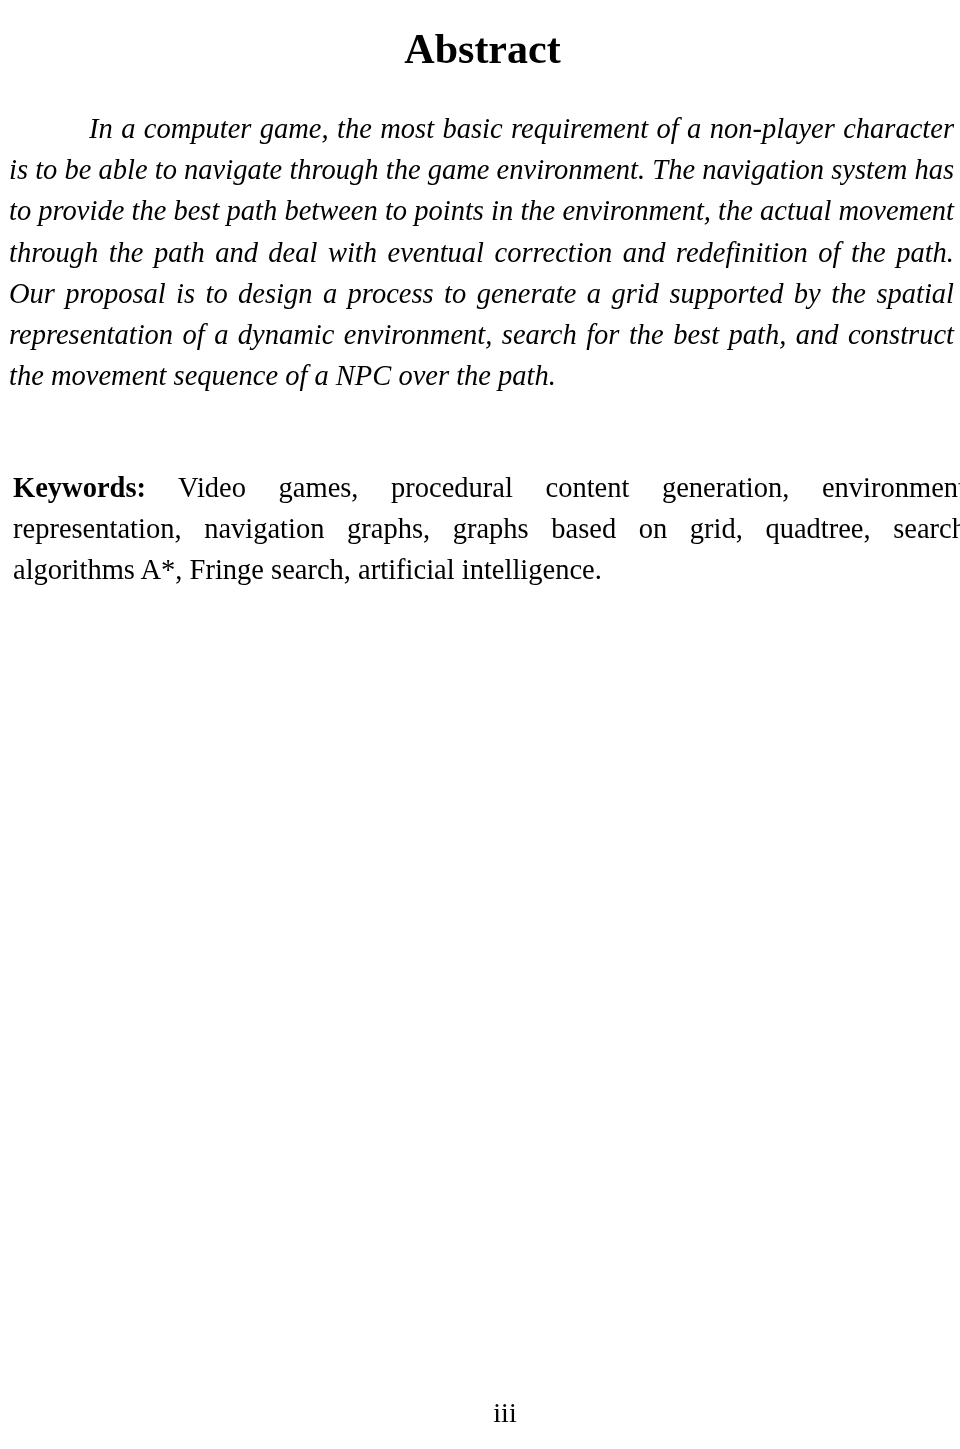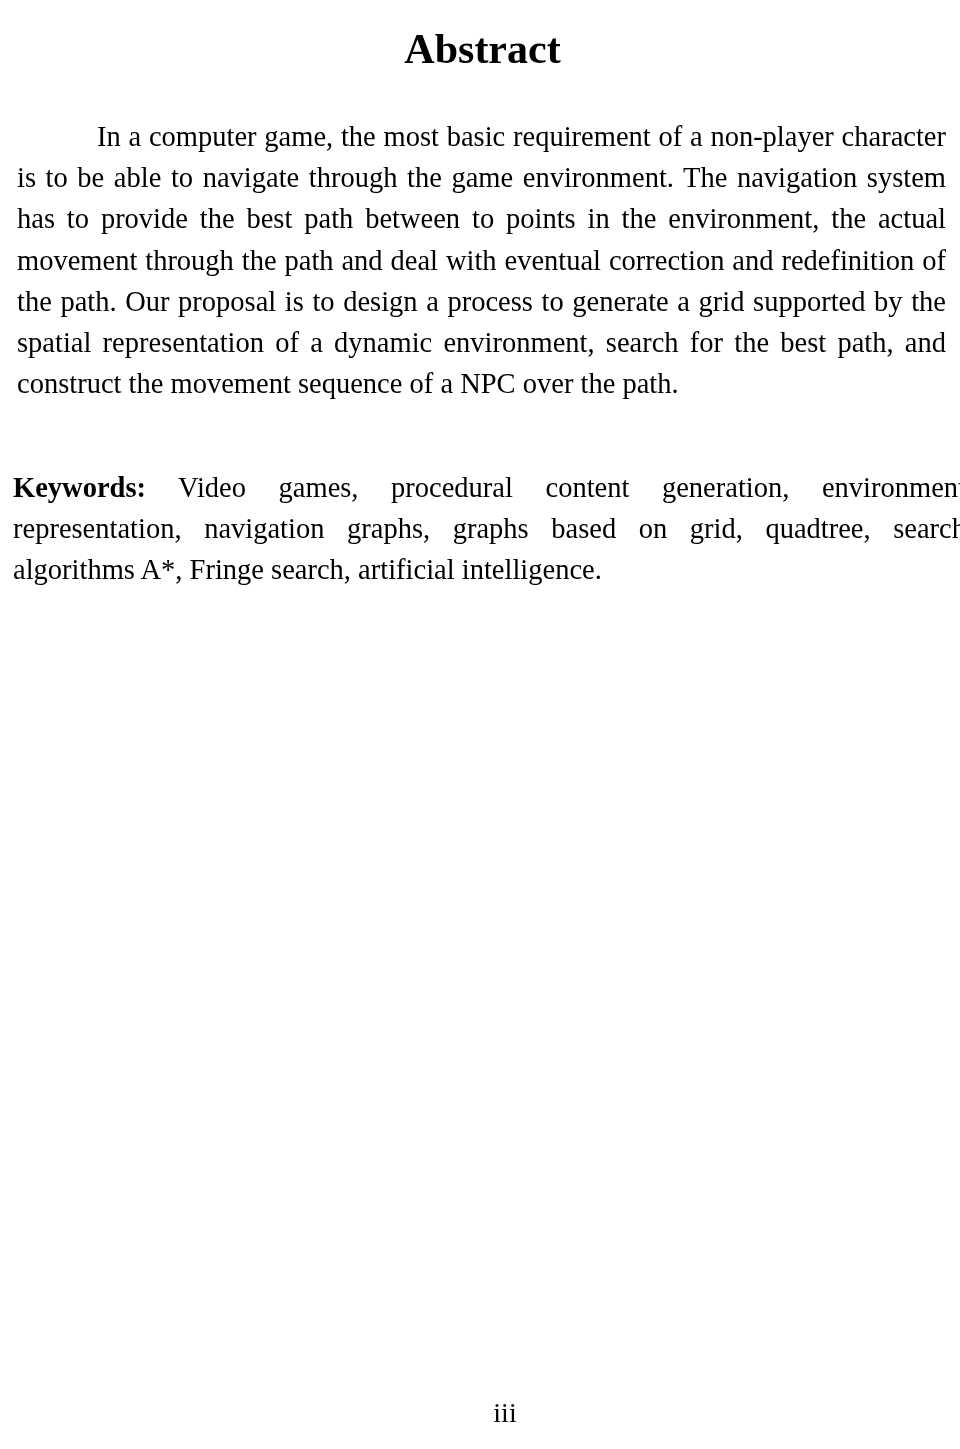--- a/index.html
+++ b/index.html
@@ -44,23 +44,24 @@
     top: 104px;
     width: 953px;
   }
 
   .abstract-paragraph {
     font-size: 28.5px;
     line-height: 41.2px;
     text-align: justify;
     text-justify: inter-word;
     text-indent: 80px;
-    margin: 12px;
+    margin: 4px;
     hyphens: none;
     word-spacing: 0px;
+    font-style: italic;
   }
 
   .keywords-block {
     position: absolute;
     left: 5px;
     top: 459px;
     width: 953px;
     font-size: 28.5px;
     line-height: 41.2px;
     text-align: justify;

